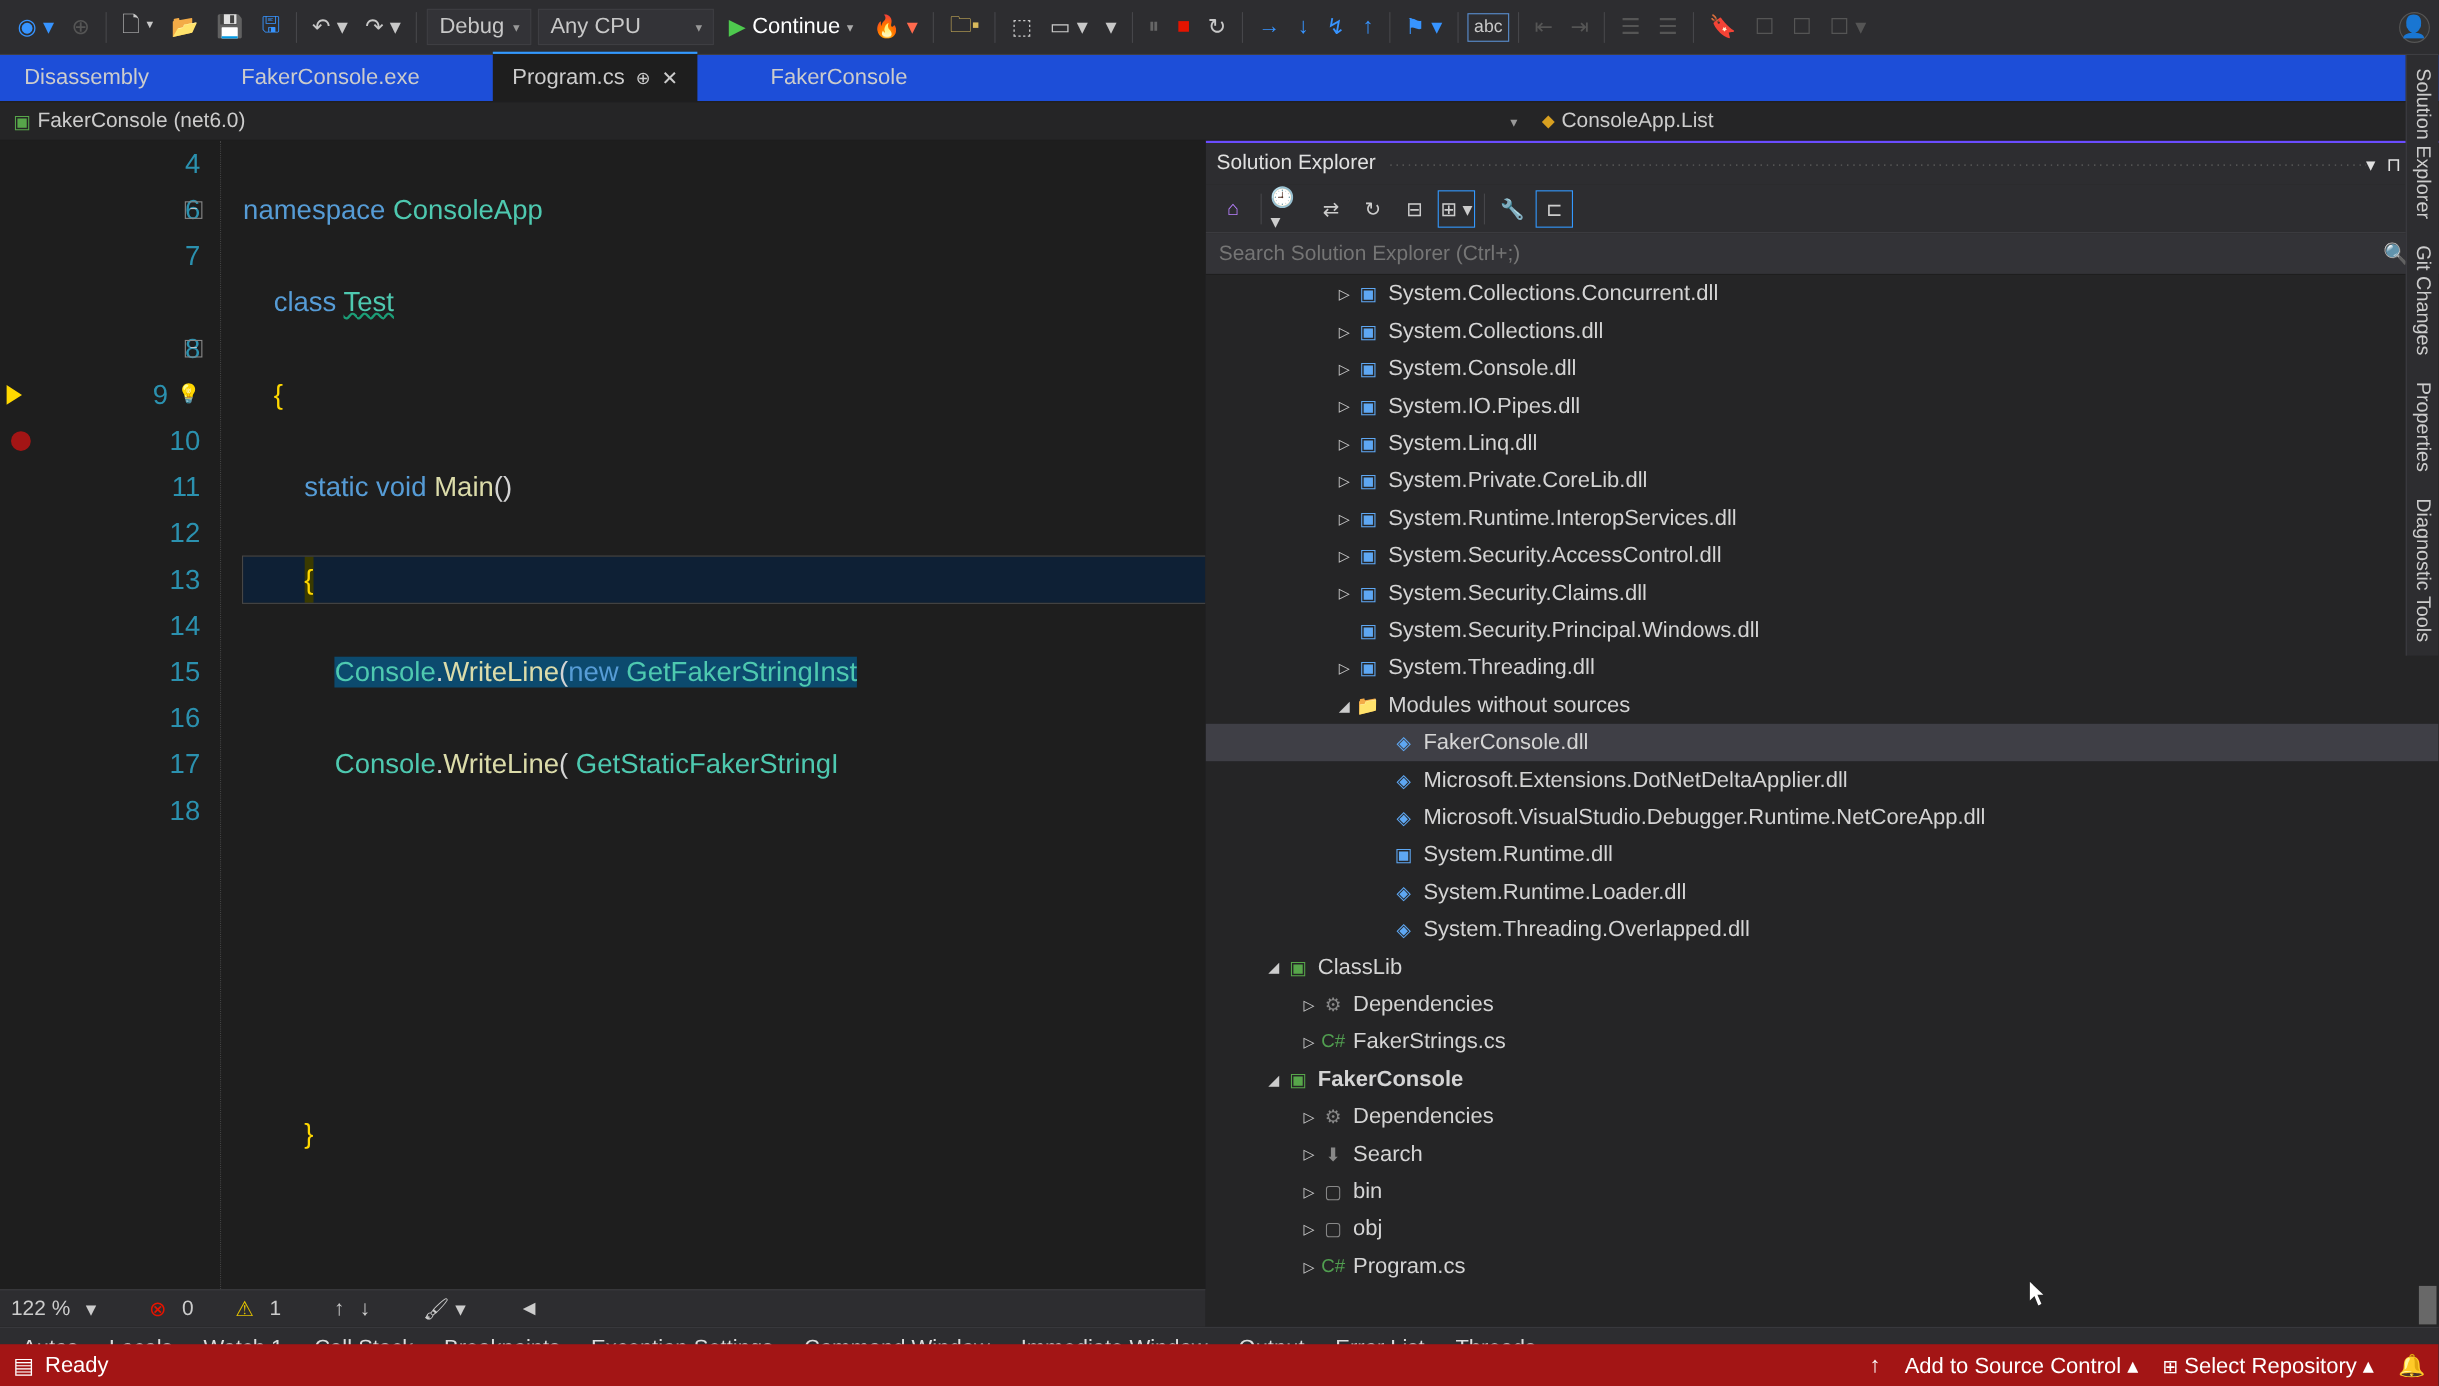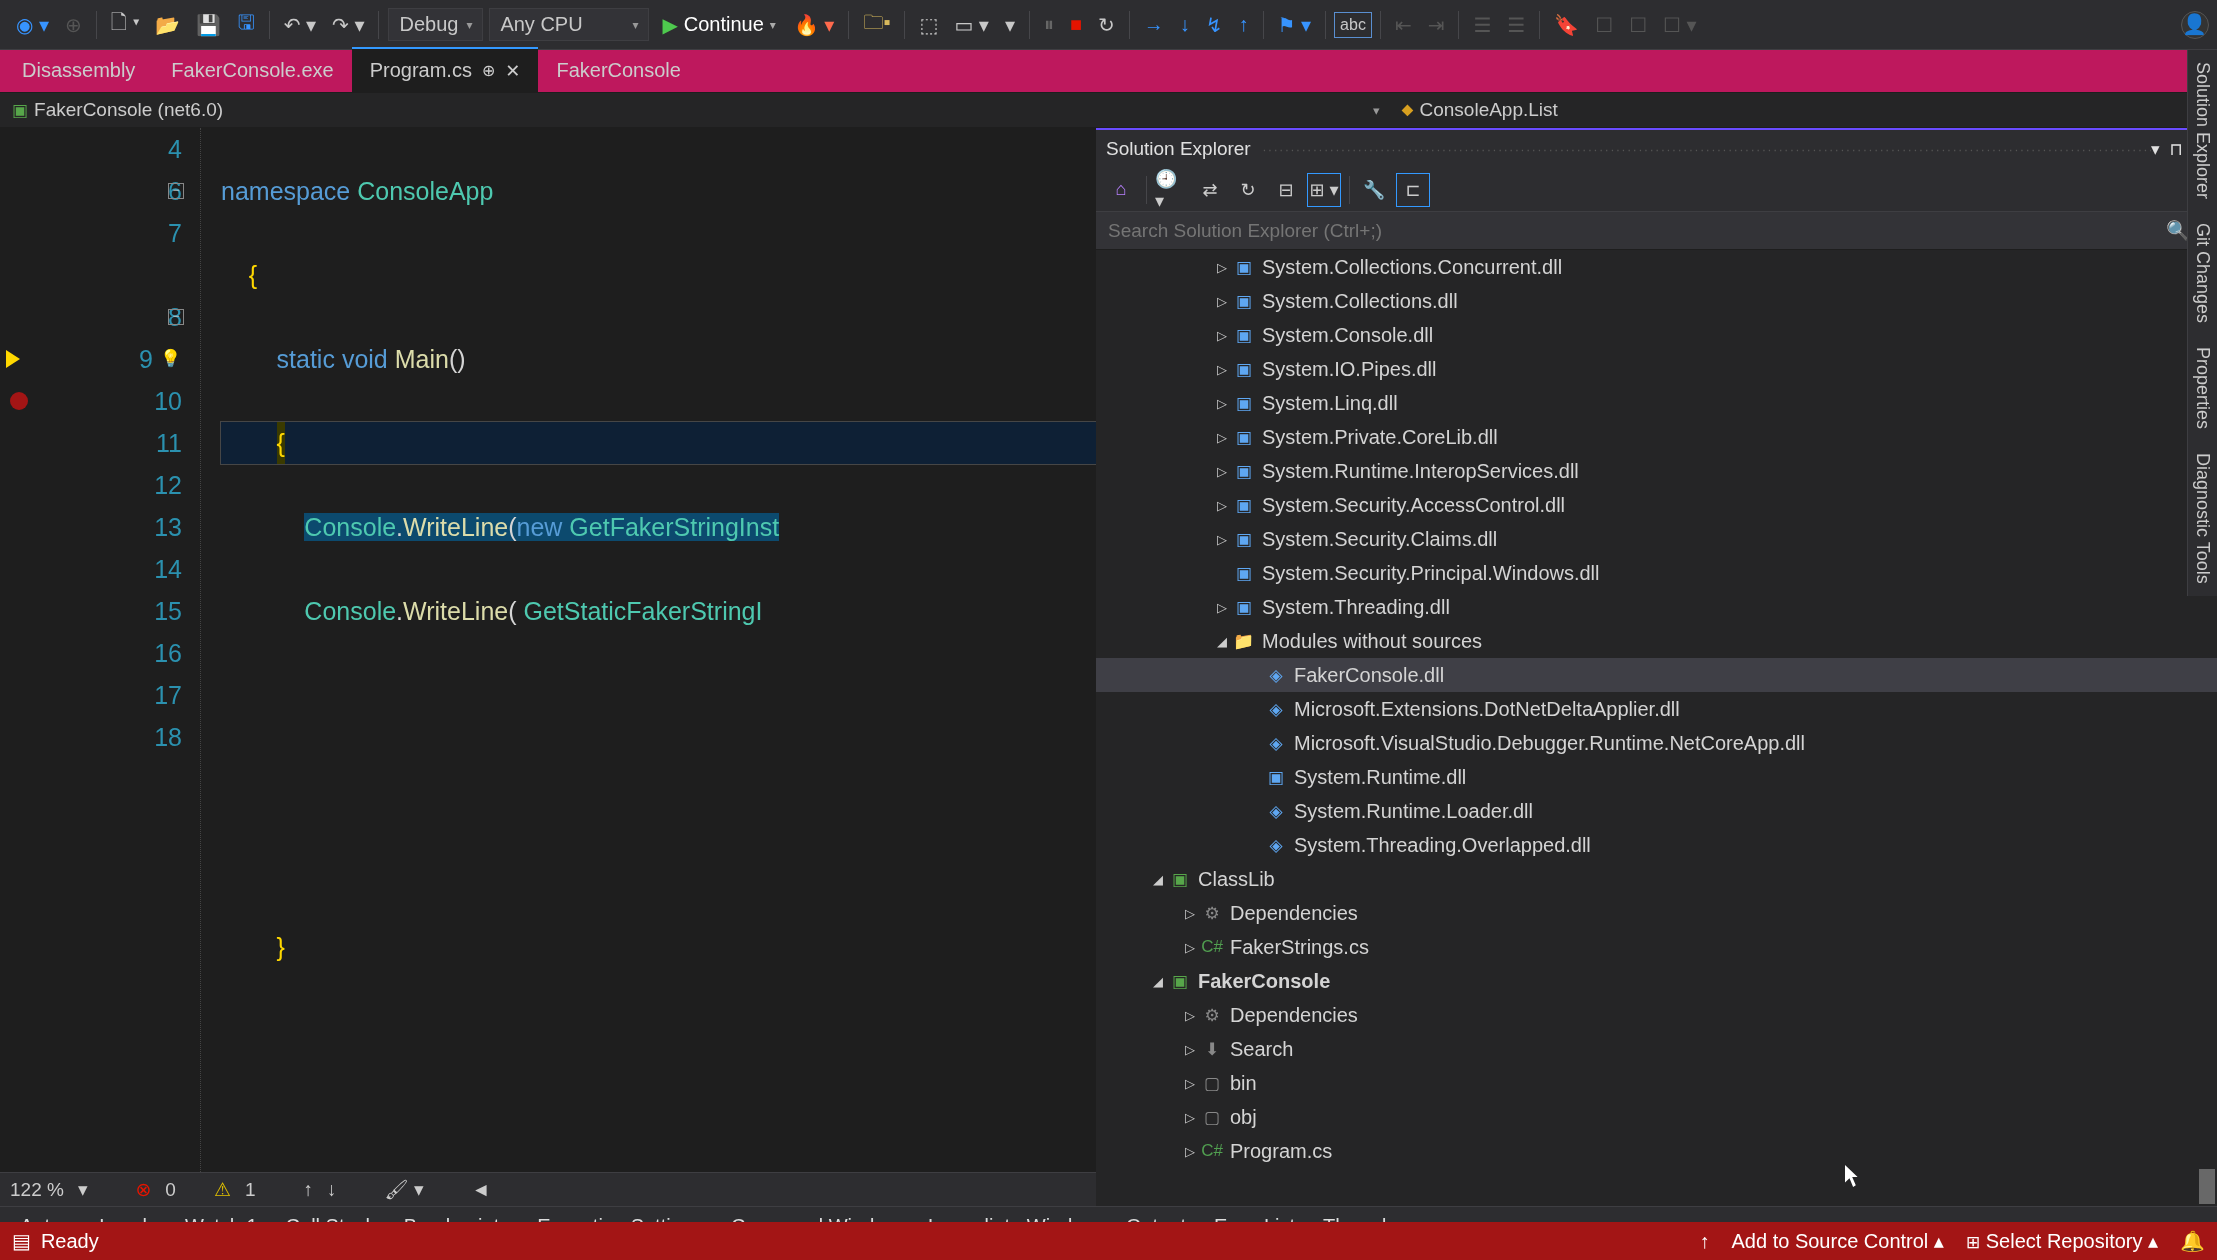--- a/index.html
+++ b/index.html
@@ -12,21 +12,21 @@
 .tb-combo { background:#333337; border:1px solid #3e3e42; padding:4px 10px; color:#c8c8c8; margin:0 3px; min-width:90px; display:flex; align-items:center; justify-content:space-between; }
 .tb-combo .arrow { color:#999; font-size:12px; margin-left:8px; }
 .play { color:#4ec94e; margin-right:6px; }
 .continue-btn { display:flex; align-items:center; padding:4px 10px; color:#fff; }
 .dropdown-arrow { font-size:12px; margin-left:6px; color:#aaa; }
 .abc-box { border:1px solid #5a8fd1; padding:3px 5px; font-size:16px; }
 .hot { color:#ff6a4d; }
 .user-icon { width:28px; height:28px; border-radius:50%; background:#333; border:1px solid #555; margin-left:auto; position:absolute; right:8px; }
 
 
-.tabstrip { height:42px; background:#be185d; display:flex; align-items:flex-end; padding-left:4px; }
+.tabstrip { height:42px; background:#1d4ed8; display:flex; align-items:flex-end; padding-left:4px;gap:48px; }
 .tab { padding:10px 18px; color:#ccc; font-size:20px; cursor:pointer; }
 .tab.active { background:#1e1e1e; border-top:2px solid #3399ff; display:flex; align-items:center; gap:10px; }
 .tab.active .pin { font-size:16px; }
 .tab.active .close { font-size:18px; }
 
 
 .contextbar { background:#252526; height:36px; display:flex; align-items:center; border-top:1px solid #1e1e1e; border-bottom:1px solid #1e1e1e; font-size:19px; }
 .ctx-item { display:flex; align-items:center; padding:4px 12px; color:#ccc; gap:6px; flex:1; }
 .ctx-arrow { padding:0 10px; color:#999; font-size:13px; }
 .ctx-icon { font-size:17px; }
@@ -231,20 +231,21 @@
           </div>
         <div class="line">
             <span>17</span>
           </div>
         <div class="line">
             <span>18</span>
           </div>
       </div>
       <div class="code">
 <div class="code-line"><span class="kw">namespace</span> <span class="cls">ConsoleApp</span></div>
+<div class="code-line">    <span class="kw">class</span> <span class="cls squiggle">Test</span></div>
 <div class="code-line">    <span class="brace-y">{</span></div>
 <div class="code-line">        <span class="kw">static</span> <span class="kw">void</span> <span class="method">Main</span><span class="pun">(</span><span class="pun">)</span></div>
 <div class="code-line cur-line">        <span class="exec-hl brace-y">{</span></div>
 <div class="code-line">            <span class="err-hl"><span class="cls">Console</span><span class="pun">.</span><span class="method">WriteLine</span><span class="pun">(</span><span class="kw">new</span> <span class="cls">GetFakerStringInst</span></span></div>
 <div class="code-line">            <span class="cls">Console</span><span class="pun">.</span><span class="method">WriteLine</span><span class="pun">(</span> <span class="cls">GetStaticFakerStringI</span></div>
 <div class="code-line"></div>
 <div class="code-line"></div>
 <div class="code-line"></div>
 <div class="code-line">        <span class="brace-y">}</span></div>
 

